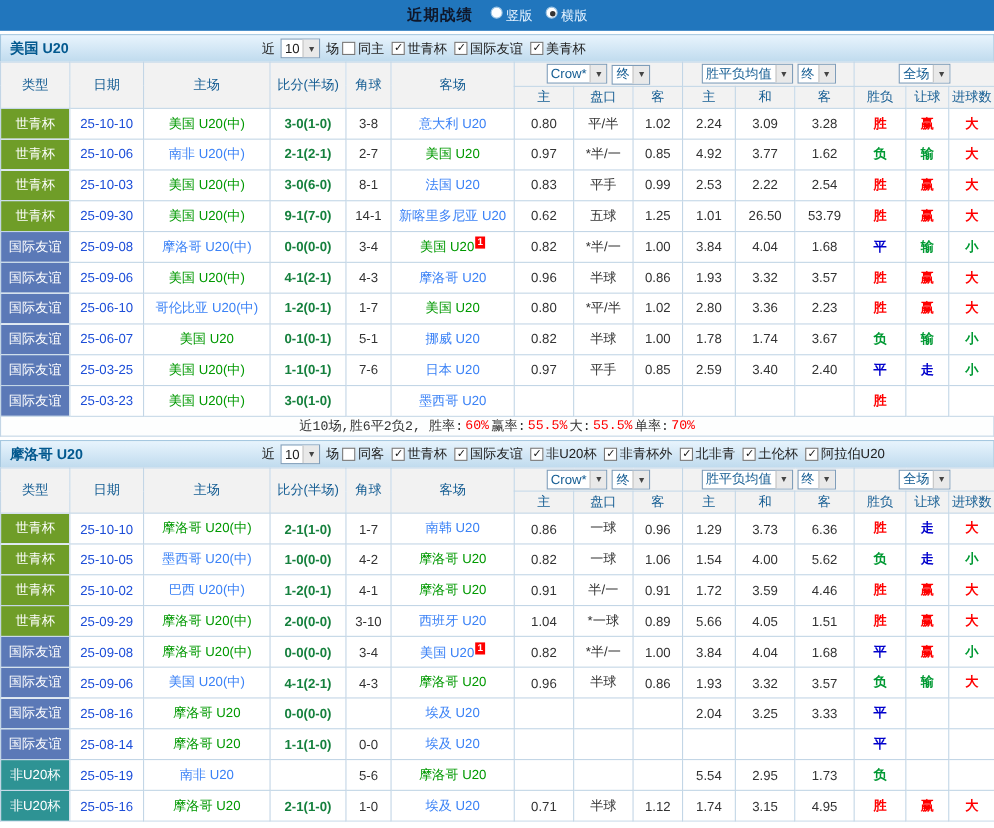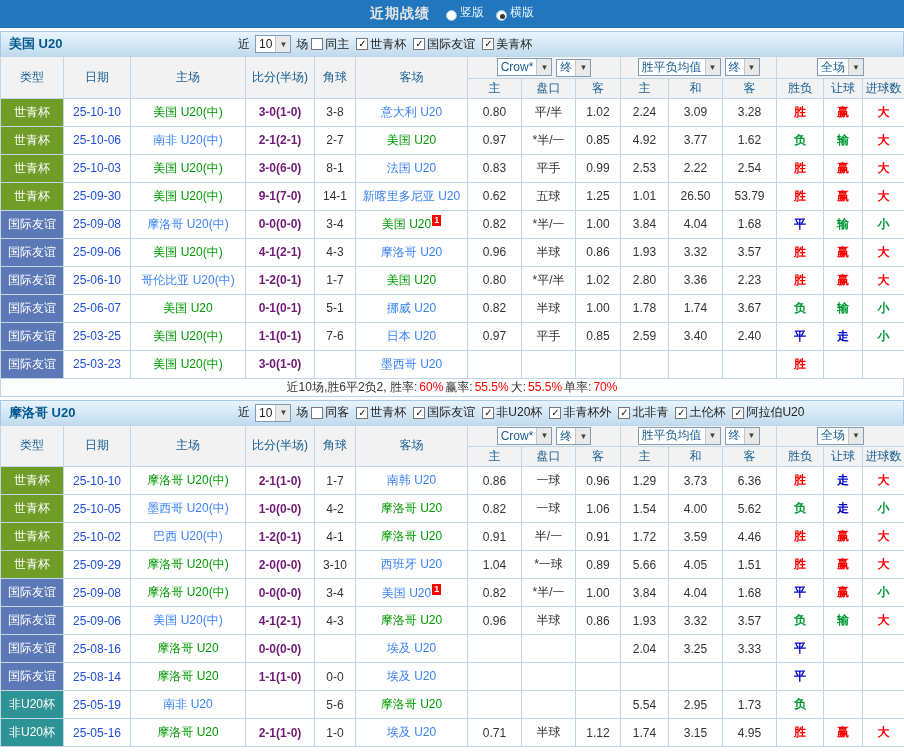--- a/index.html
+++ b/index.html
@@ -8,22 +8,22 @@
     width: 904px;
     font-family: "Liberation Sans", "DejaVu Sans", sans-serif;
     font-size: 12px;
     color: #333;
   }
   
   .topbar {
     height: 28px; background: #2176bd;
     display: flex; align-items: center; justify-content: center; gap: 4px;
   }
-  .topbar .title { color: #e5e5e5; font-weight: bold; font-size: 14px; letter-spacing: 1px; }
-  .radio-label { display: inline-flex; align-items: flex-end; gap: 3px; color: #e4f2ff; font-size: 12px; cursor: pointer; margin-left: 12px; }
+  .topbar .title { color: #0f172a; font-weight: bold; font-size: 14px; letter-spacing: 1px; }
+  .radio-label { display: inline-flex; align-items: flex-start; gap: 3px; color: #e4f2ff; font-size: 12px; cursor: pointer; margin-left: 12px; }
   .radio { width: 11px; height: 11px; border-radius: 50%; background: #fff; border: 1px solid #9cc4e4; position: relative; display: inline-block; }
   .radio.on::after { content:""; position:absolute; left:3px; top:3px; width:5px; height:5px; border-radius:50%; background:#333; }
   
   .secbar {
     height: 25px; margin-top: 3px;
     background: linear-gradient(#e8f4fd, #c0dbee);
     border: 1px solid #a6c8e0; border-bottom: none;
     display: flex; align-items: center; font-size: 12px;
   }
   .secbar .team { color: #03598f; font-weight: bold; font-size: 13px; padding-left: 8px; width: 237px; flex: 0 0 auto; }
@@ -41,29 +41,29 @@
   thead th { background: #f2f2f2; color: #155d93; font-weight: normal; height: 20px; }
   thead th.grp { padding: 1px 0; }
   tbody td { height: 28px; background: #fff; color: #333; }
   td.type { color: #fff; }
   .badge-green { background: #6f9d28; }
   .badge-blue  { background: #5b79b7; }
   .badge-teal  { background: #2e9394; }
   td.date { color: #1d4ed8; }
   .t-green { color: #009900; cursor: pointer; }
   .t-navy  { color: #3b82f6; cursor: pointer; }
-  td.score { color: #701a75; font-weight: bold; cursor: pointer; }
+  td.score { color: #15803d; font-weight: bold; cursor: pointer; }
   td.res { font-weight: bold; }
   .red   { color: #ff0000; }
   .green { color: #009933; }
   .blue  { color: #0000cc; }
   .rc { display: inline-block; background: #f00; color: #fff; font-size: 9px; line-height: 11px; padding: 0 2px; margin-left: 1px; vertical-align: super; font-weight: bold; }
   .summary {
     height: 18px; border: 1px solid #c3d6e6; border-top: none;
-    display: flex; align-items: center; justify-content: center; font-size: 12px; background: #fdfefe;
+    display: flex; align-items: center; justify-content: center; font-size: 12px; background: #fdfefe; font-family: Liberation Mono, monospace;
   }
   .summary span { margin: 0 1px; }
 </style>
 </head>
 <body>
 
 <header class="topbar">
   <span class="title">近期战绩</span>
   <span id="layout-radios"><label class="radio-label">
         <span class="radio"></span>

